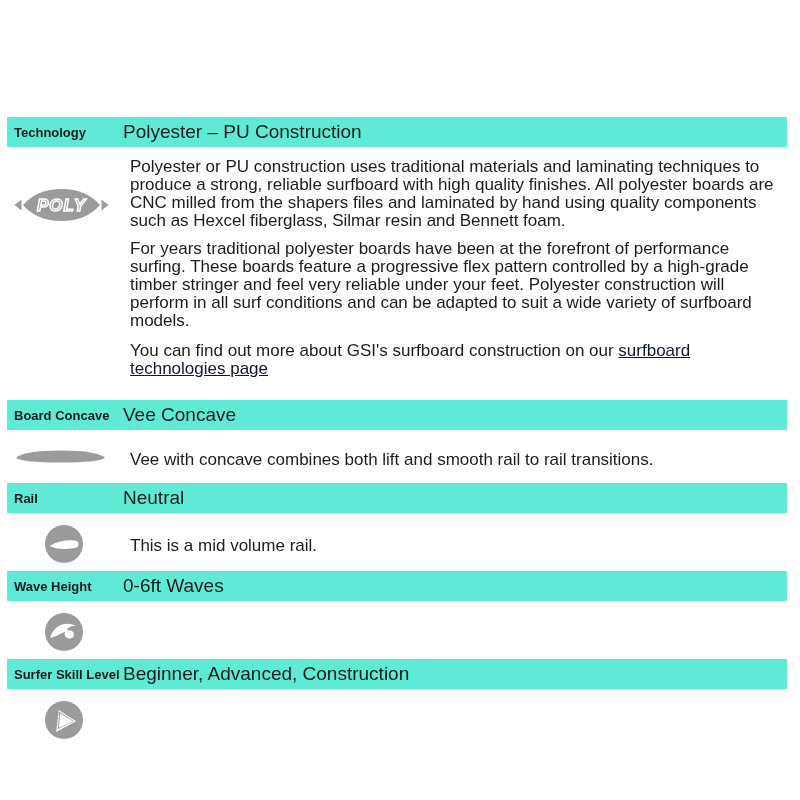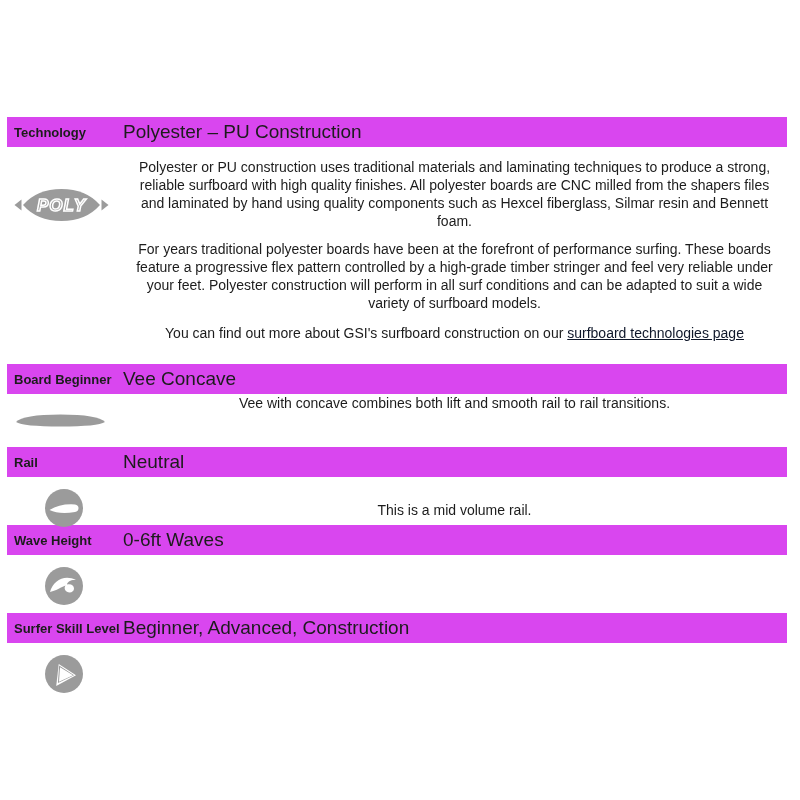--- a/index.html
+++ b/index.html
@@ -4,45 +4,45 @@
 <style>
   * { margin:0; padding:0; box-sizing:border-box; }
   html,body { background:#ffffff; }
   body {
     width:800px; height:800px; position:relative; overflow:hidden;
     font-family:"Liberation Sans", sans-serif; color:#1c1c1c;
   }
   .spec-table { position:absolute; top:117px; left:7px; width:780px; }
 
   .row-header {
-    background:#d946ef; height:30px;
+    background:#5eead4; height:30px;
     display:flex; align-items:center;
   }
   .cell-label { width:116px; padding-left:7px; font-size:13px; font-weight:bold; flex-shrink:0; }
   .cell-value { font-size:19px; }
 
   .row-content { display:flex; background:#ffffff; }
   .icon-col { width:123px; flex-shrink:0; }
-  .desc-col { flex:1; font-size:14px; line-height:18px; padding-right:8px;text-align:center; }
+  .desc-col { flex:1; font-size:17px; line-height:18px; padding-right:8px; }
 
   
   .tech-content { padding-top:11px; padding-bottom:22px; }
   .tech-content .desc-col p { margin:0 0 10px 0; }
   .tech-content .desc-col p.p2 { margin-bottom:12px; }
   .tech-content .desc-col p.p3 { margin-bottom:0; }
   .poly-logo { margin:28px 0 0 6px; display:block; }
   .tech-link { color:#0f172a; text-decoration:underline; cursor:pointer; }
 
   
   .concave-content { height:53px; }
   .concave-icon { margin:19px 0 0 7px; display:block; }
-  .concave-content .desc-col { }
+  .concave-content .desc-col { padding-top:21px; }
 
   
-  .rail-content  { height:48px; }
+  .rail-content  { height:58px; }
   .wave-content  { height:58px; }
   .skill-content { height:70px; }
   .circle-icon { margin:12px 0 0 38px; display:block; }
   .rail-content .desc-col { padding-top:24px; }
 </style>
 </head>
 <body>
 
 <div class="spec-table">
 
@@ -60,21 +60,21 @@
       </svg>
     </div>
     <div class="desc-col">
       <p class="p1">Polyester or PU construction uses traditional materials and laminating techniques to produce a strong, reliable surfboard with high quality finishes. All polyester boards are CNC milled from the shapers files and laminated by hand using quality components such as Hexcel fiberglass, Silmar resin and Bennett foam.</p>
       <p class="p2">For years traditional polyester boards have been at the forefront of performance surfing. These boards feature a progressive flex pattern controlled by a high-grade timber stringer and feel very reliable under your feet. Polyester construction will perform in all surf conditions and can be adapted to suit a wide variety of surfboard models.</p>
       <p class="p3"><span>You can find out more about GSI's surfboard construction on our </span><a class="tech-link">surfboard technologies page</a></p>
     </div>
   </div>
 
   <div class="row-header">
-    <div class="cell-label">Board Beginner</div>
+    <div class="cell-label">Board Concave</div>
     <div class="cell-value">Vee Concave</div>
   </div>
   <div class="row-content concave-content">
     <div class="icon-col">
       <svg class="concave-icon" width="93" height="15" viewBox="0 0 93 15">
         <path d="M2 9 Q9 1.5 46.5 1.5 Q84 1.5 91 9 Q84 13.5 46.5 13.5 Q9 13.5 2 9 Z" fill="#9b9b9b"></path>
       </svg>
     </div>
     <div class="desc-col">Vee with concave combines both lift and smooth rail to rail transitions.</div>
   </div>

